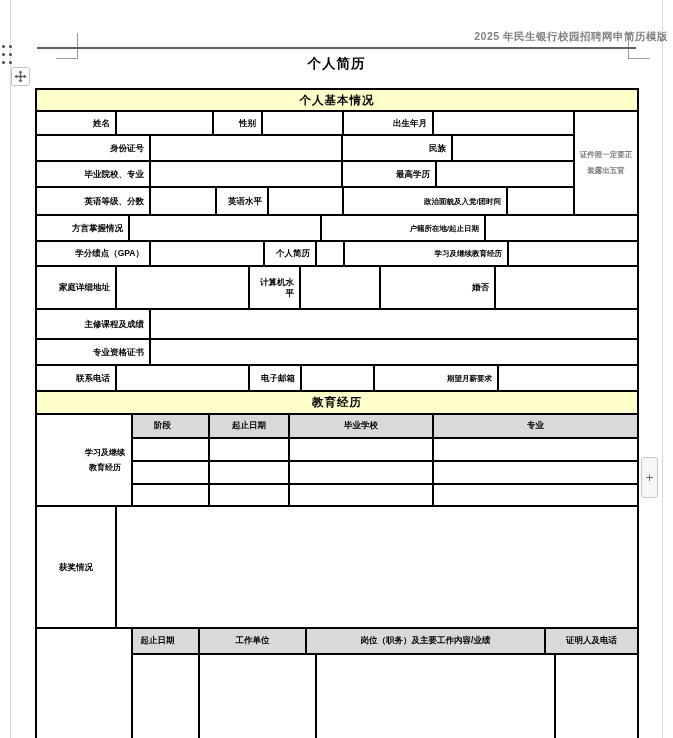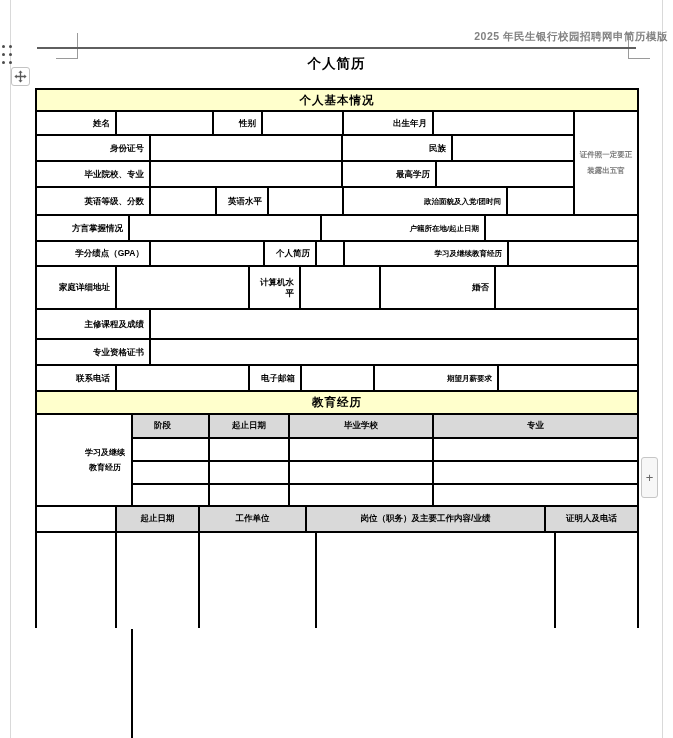--- a/index.html
+++ b/index.html
@@ -204,20 +204,24 @@
     <div class="cell blank" style="width:93px"></div>
     <div class="cell blank" style="width:80px"></div>
     <div class="cell blank" style="width:144px"></div>
     <div class="cell blank last"></div>
   </div>
 
   <div class="merged-col" style="top:325px; height:90px;">
     <div class="edu-label-txt">学习及继续教育经历</div>
   </div>
 
+  <div class="row" style="height:122px">
+    <div class="cell label" style="width:80px; justify-content:center; padding:0;">获奖情况</div>
+    <div class="cell blank last"></div>
+  </div>
 
   <div class="row" style="height:26px">
     <div class="cell blank" style="width:80px"></div>
     <div class="cell ghead" style="width:83px">起止日期</div>
     <div class="cell ghead" style="width:107px">工作单位</div>
     <div class="cell ghead" style="width:239px">岗位（职务）及主要工作内容/业绩</div>
     <div class="cell ghead last">证明人及电话</div>
   </div>
 
   <div class="row" style="height:95px; border-bottom:none;">

